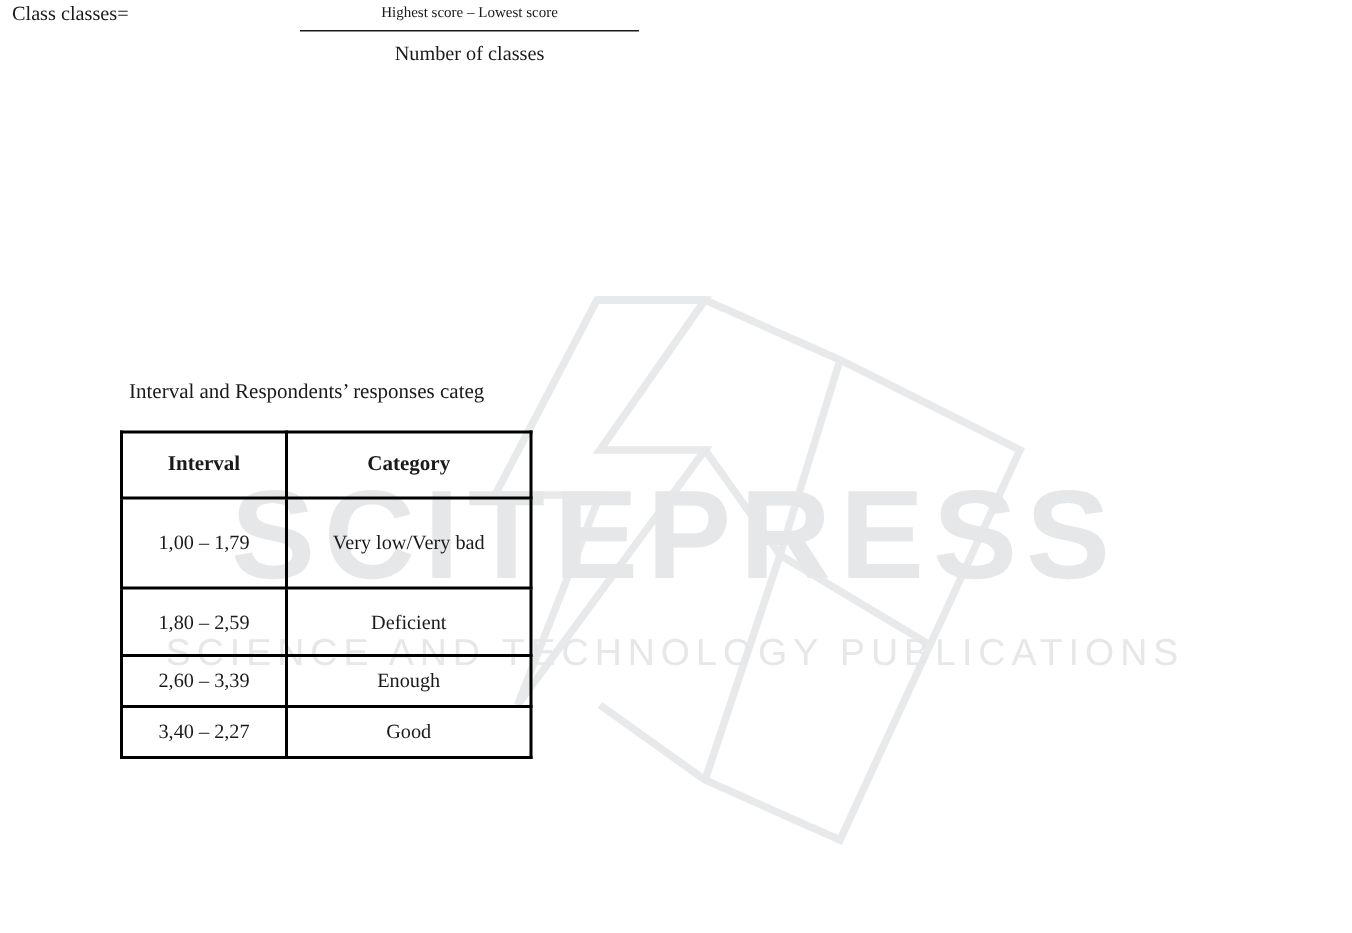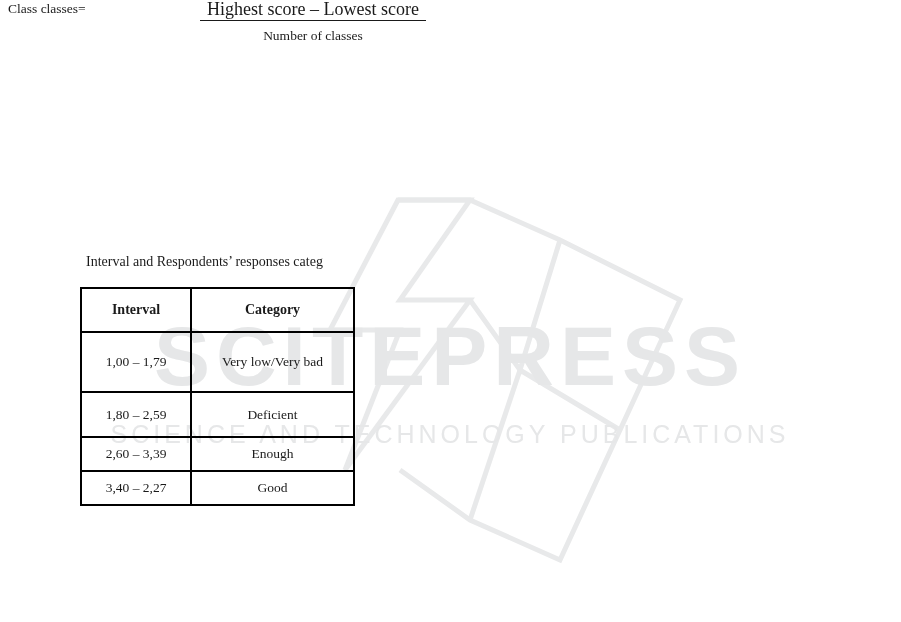--- a/index.html
+++ b/index.html
@@ -54,21 +54,21 @@
     white-space: nowrap;
   }
   .fraction {
     position: absolute;
     left: 200px;
     top: 0px;
     width: 226px;
     text-align: center;
   }
   .numerator {
-    font-size: 18px;
+    font-size: 10px;
     line-height: 18px;
     padding-bottom: 2px;
   }
   .frac-bar {
     height: 1px;
     background: #1a1a1a;
     width: 226px;
   }
   .denominator {
     font-size: 13.5px;

